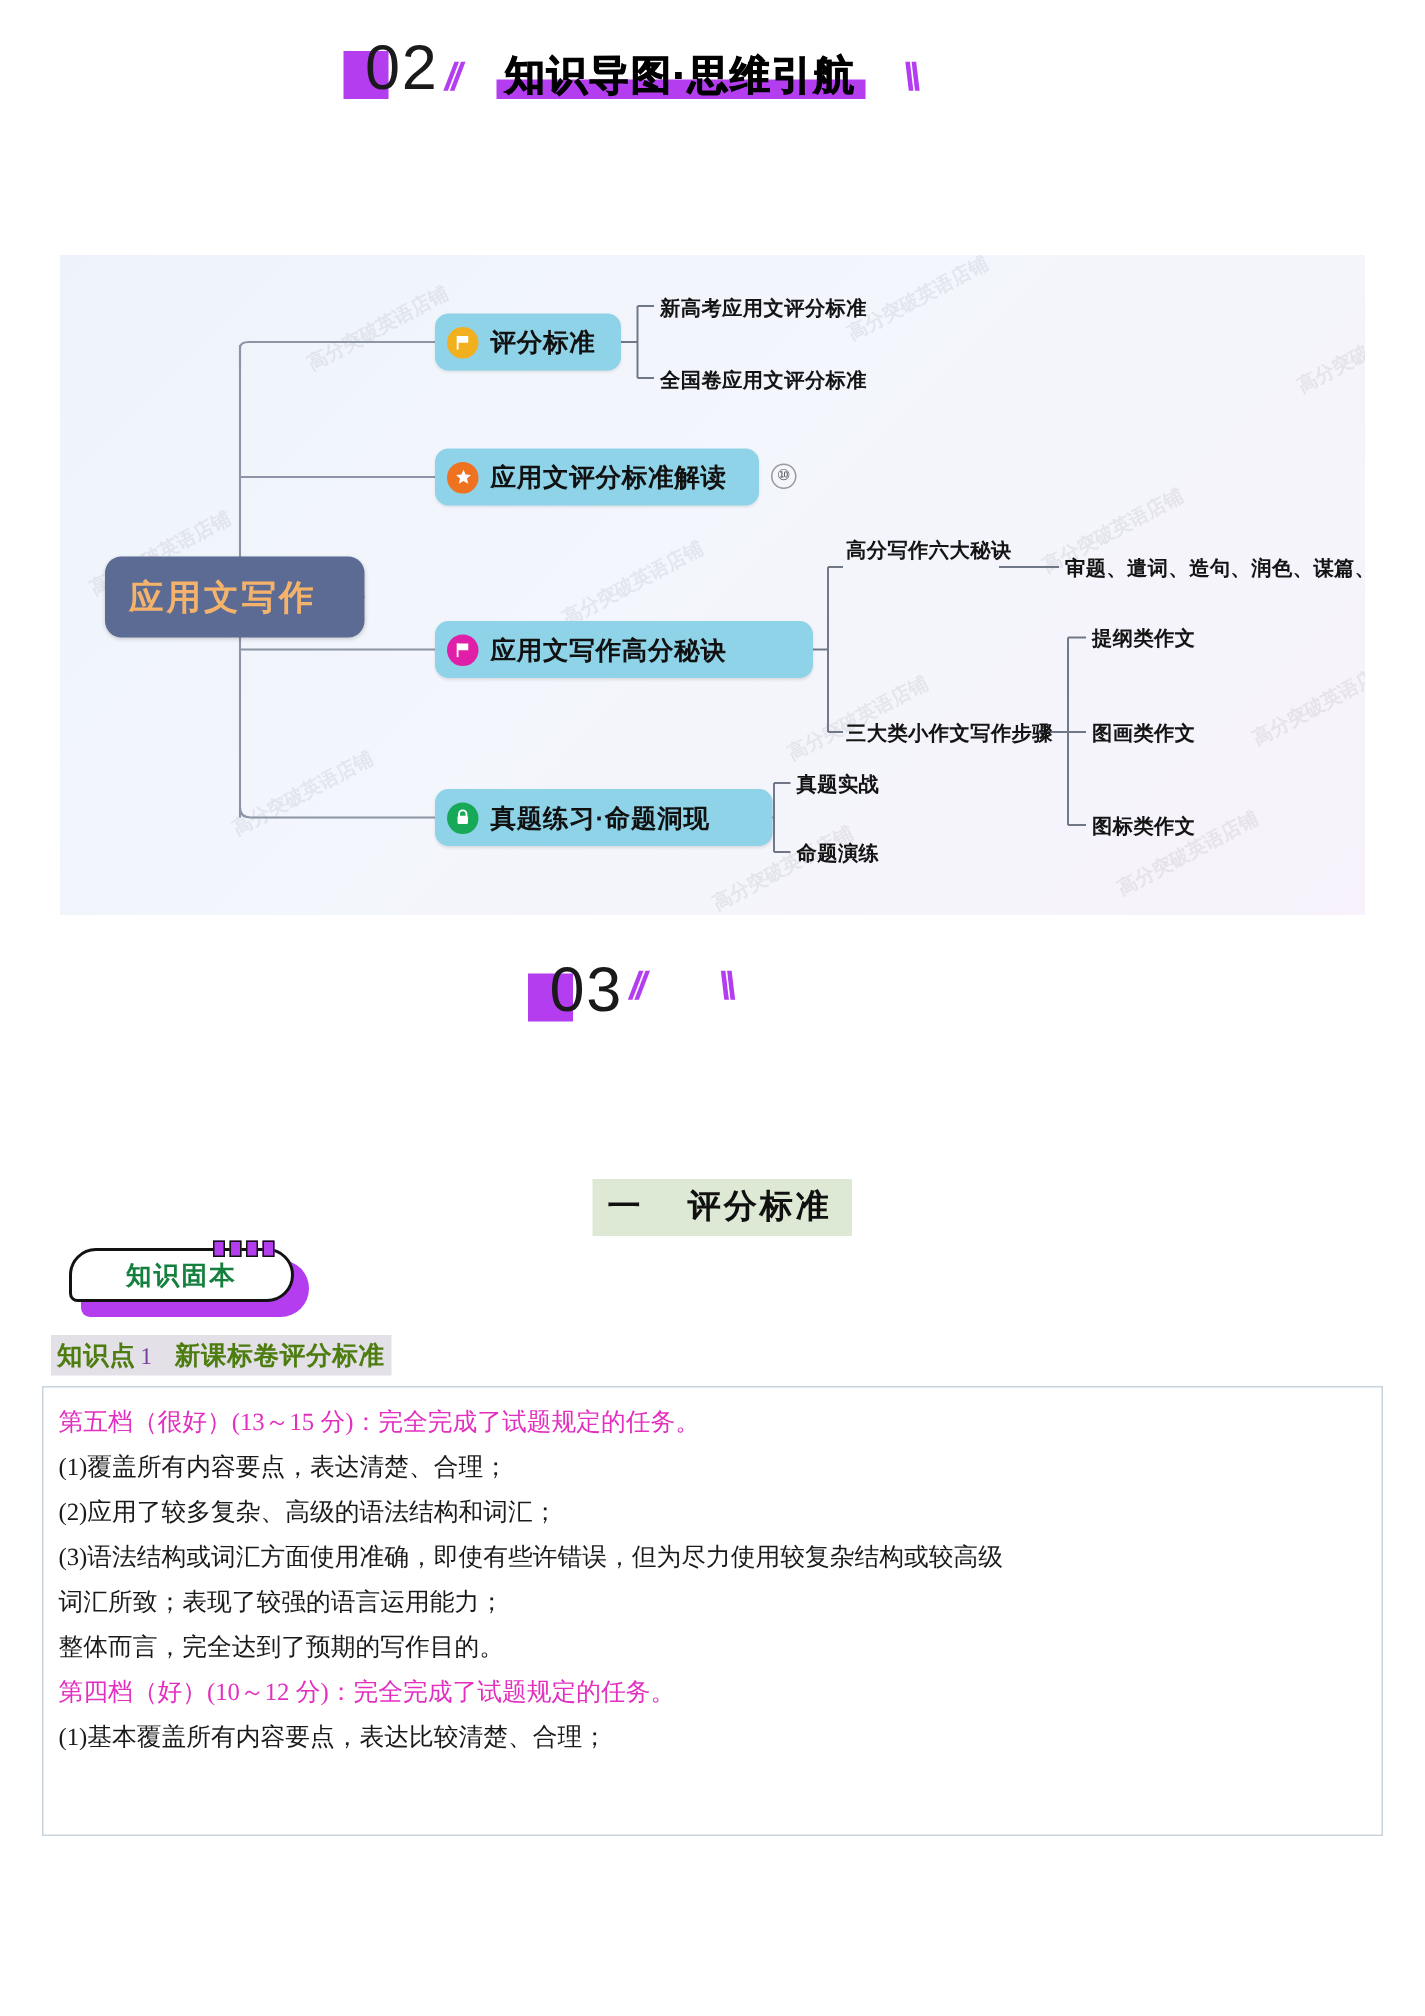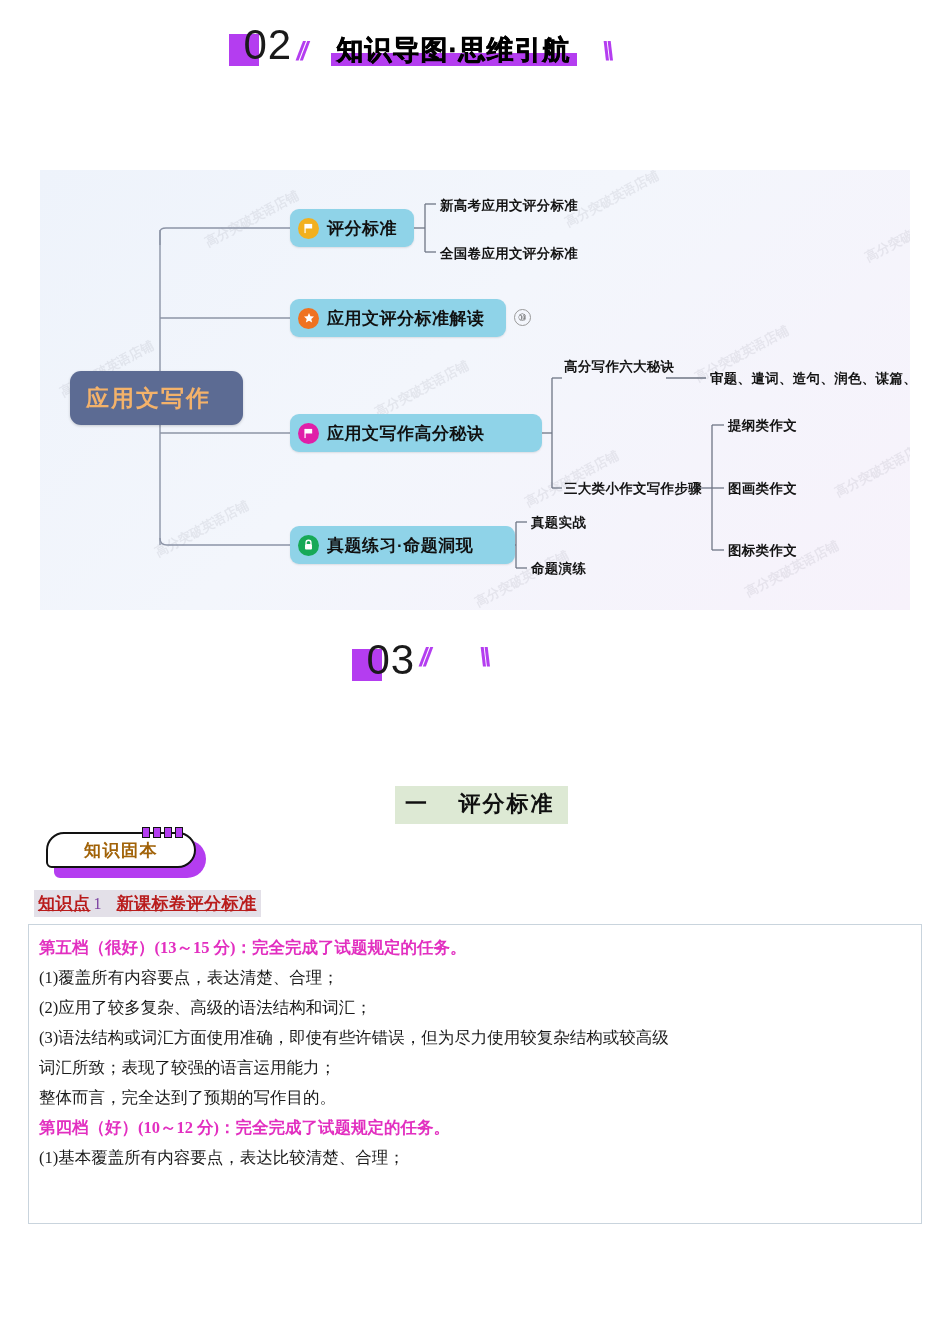--- a/index.html
+++ b/index.html
@@ -230,21 +230,21 @@
     border: 2.5px solid #121212;
     border-radius: 19px 19px 19px 6px;
     box-sizing: border-box;
     display: flex;
     align-items: center;
     justify-content: center;
   }
   #know-badge .kb-text {
     font-size: 17px;
     font-weight: bold;
-    color: #a16207;
+    color: #15803d;
     letter-spacing: 1.5px;
   }
   #know-badge .kb-studs {
     position: absolute;
     left: 96px; top: -5px;
     display: flex;
     gap: 3px;
     z-index: 5;
   }
   #know-badge .kb-stud {
@@ -260,23 +260,22 @@
     left: 34px;
     top: 890px;
     background: #e3e0e8;
     padding: 2px 4px;
     white-space: nowrap;
   }
   #kp-header .kp-label,
   #kp-header .kp-title {
     font-size: 17px;
     font-weight: bold;
-    color: #b91c1c;
+    color: #4d7c0f;
     letter-spacing: 0.5px;
-    text-decoration: underline;
   }
   #kp-header .kp-idx {
     font-size: 16px;
     color: #7b3fa0;
     font-family: "Liberation Serif", serif;
     margin: 0 3px;
   }
   #kp-header .kp-title { margin-left: 12px; }
 
   
@@ -293,21 +292,21 @@
   }
   #text-box .ln {
     font-family: "Liberation Serif", "DejaVu Serif", serif;
     font-size: 16.5px;
     color: #1a1a1a;
     line-height: 30px;
     white-space: nowrap;
   }
   #text-box .ln.heading {
     color: #e22fc0;
-    font-weight: bold;
+    font-weight: normal;
   }
 </style>
 </head>
 <body>
 
 <div class="section-head" style="top:22px;">
   <div class="sh-num-wrap">
     <span class="sh-num-block"></span>
     <span class="sh-num">02</span>
   </div>

